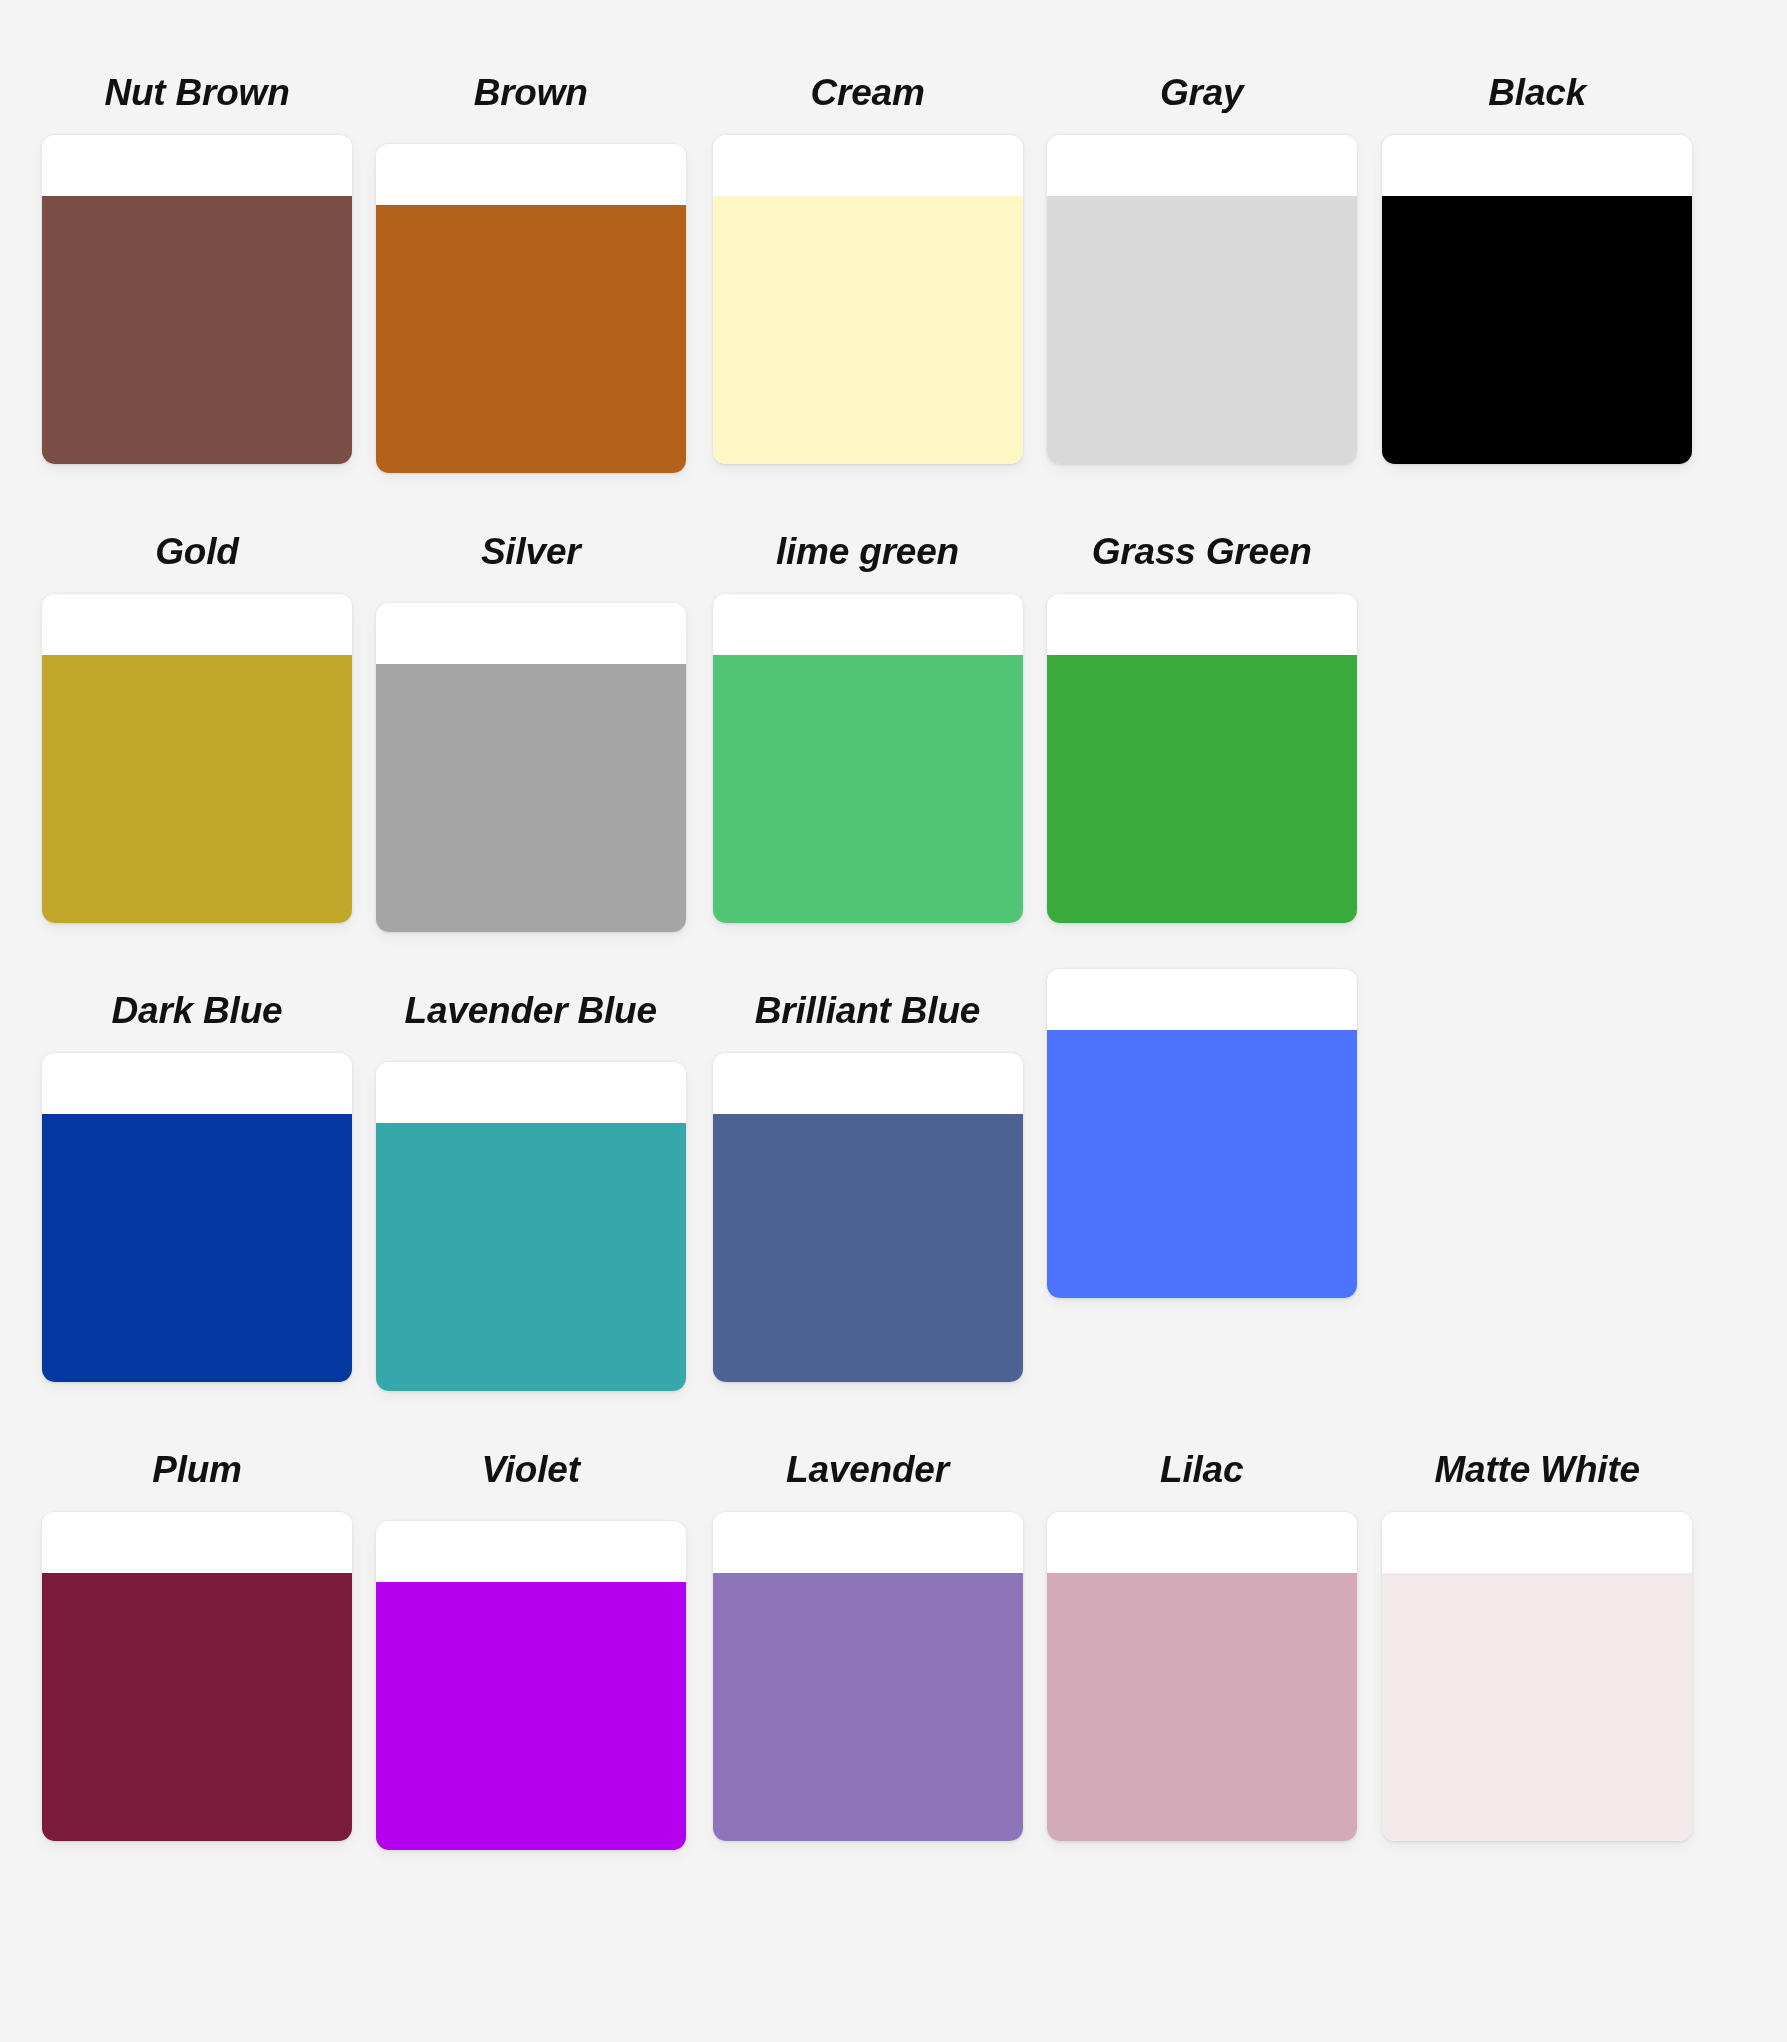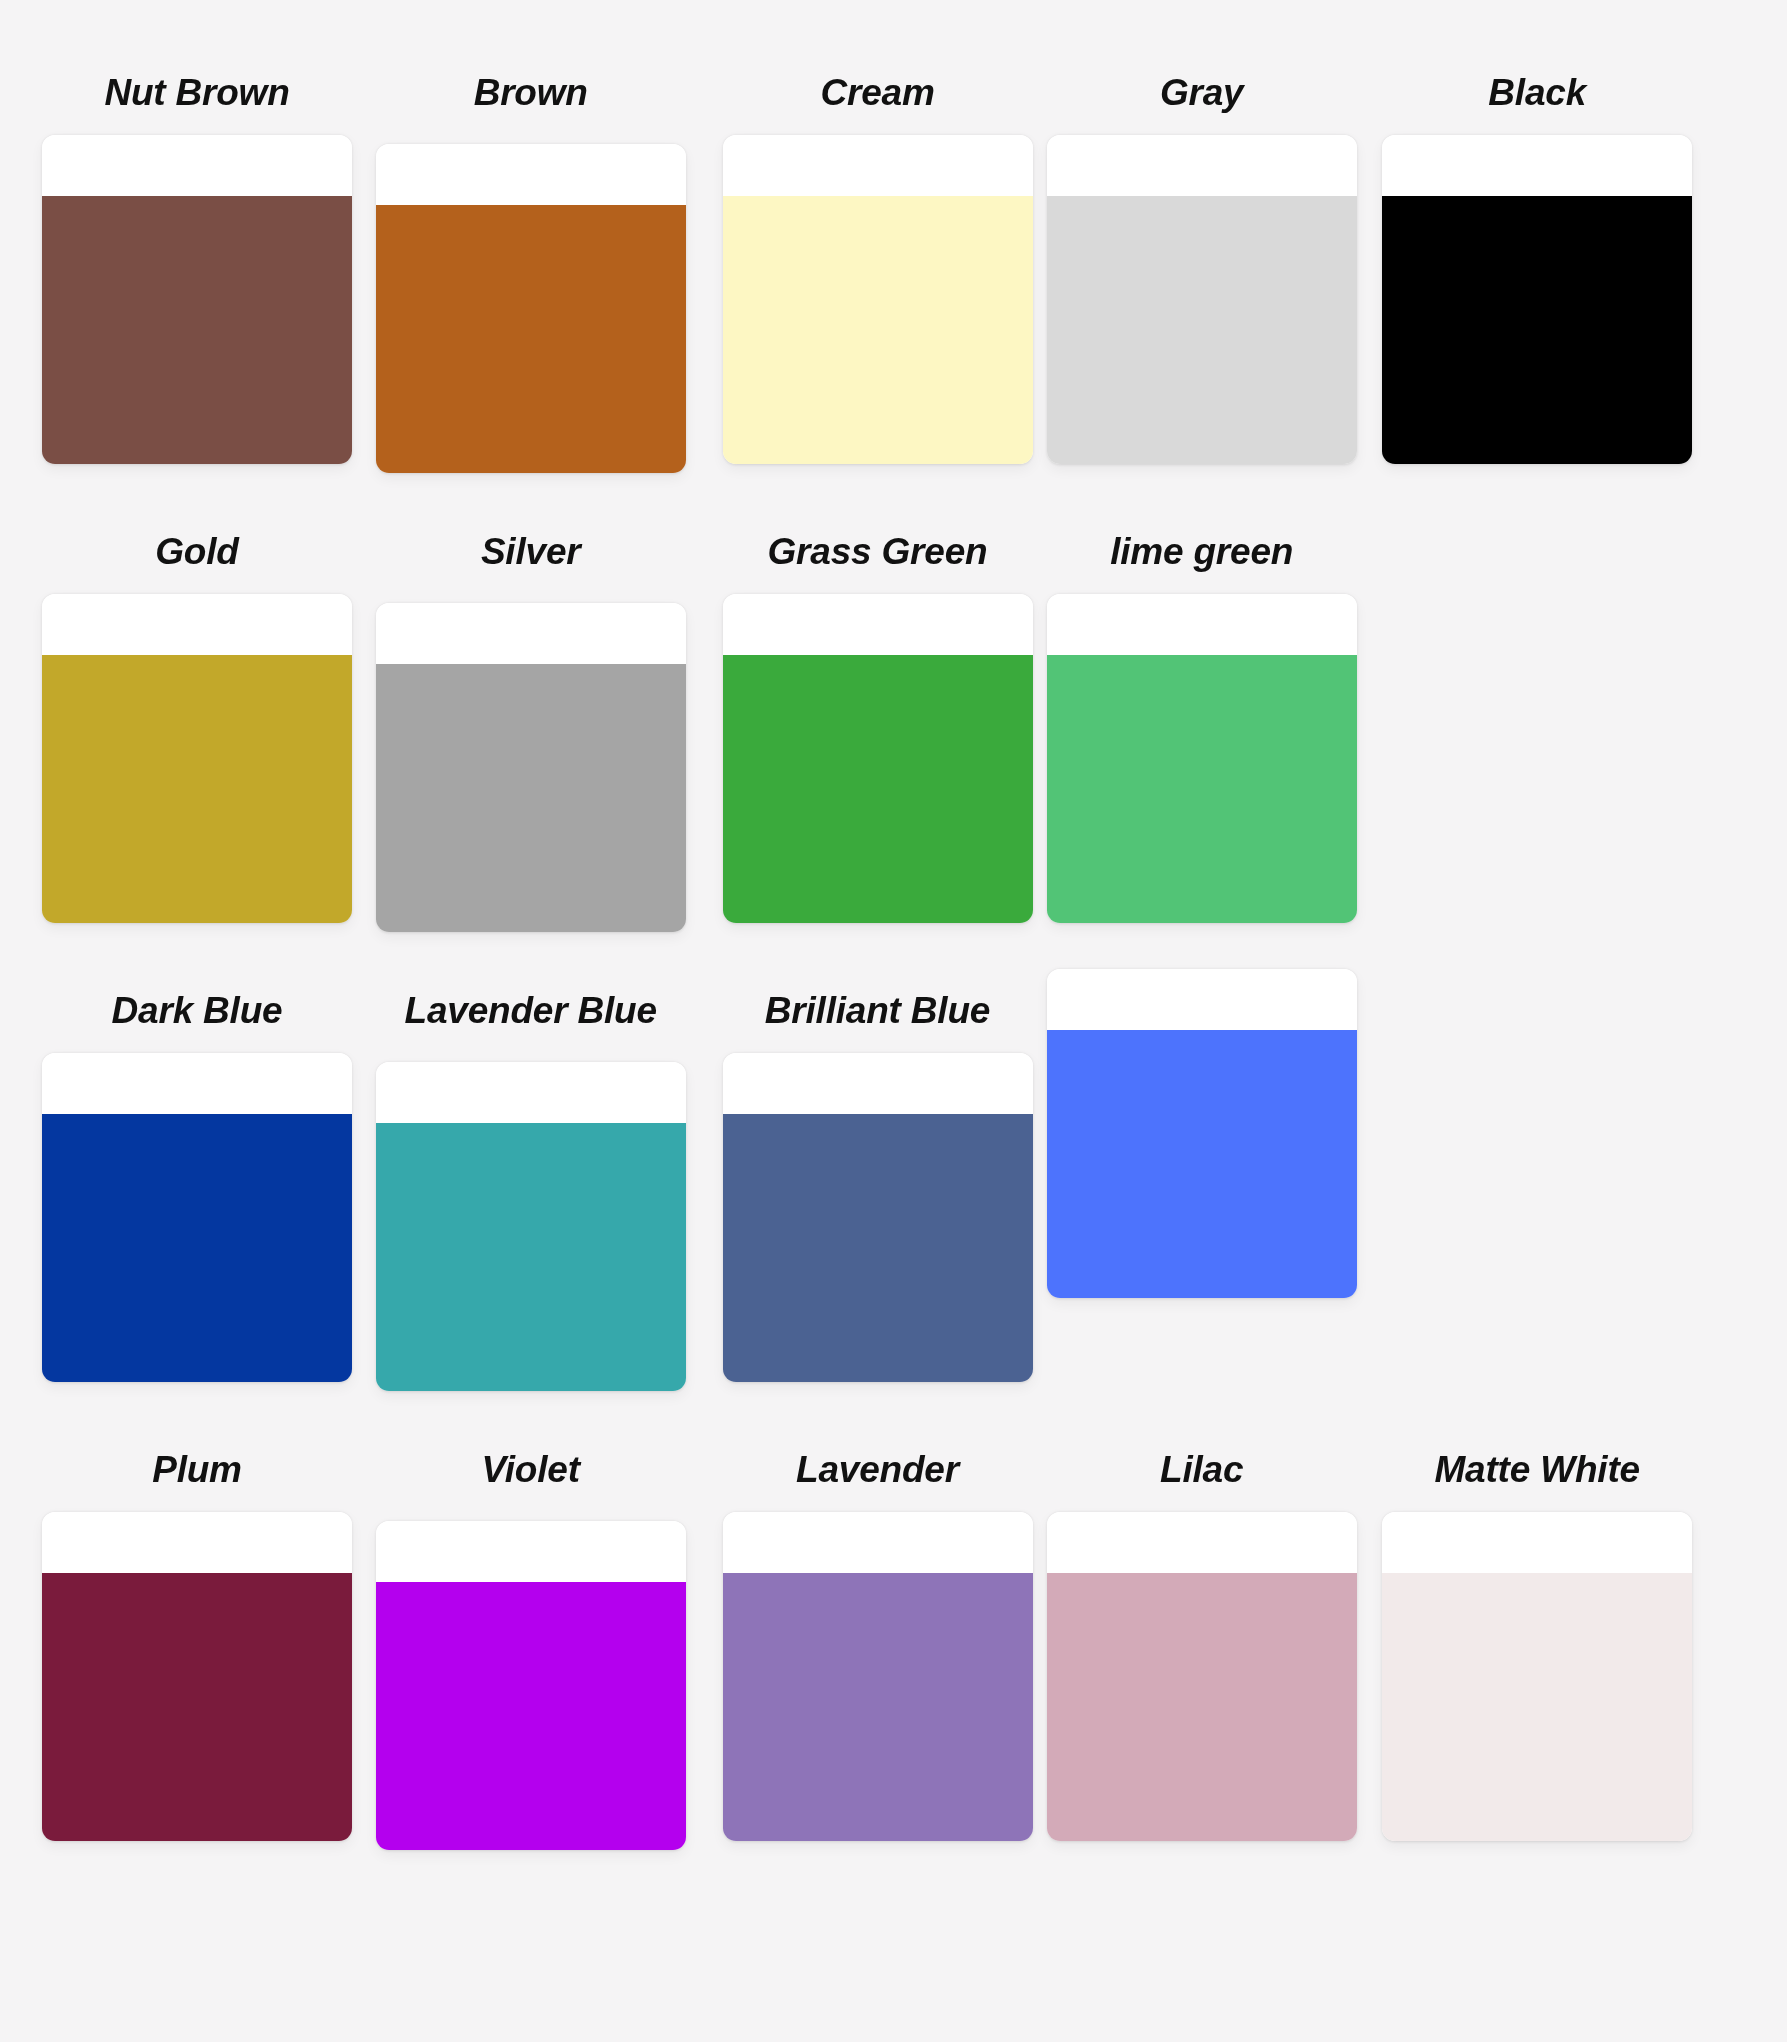--- a/index.html
+++ b/index.html
@@ -78,21 +78,21 @@
   }
 
   .swatch-card-fill {
     flex: 1 1 auto;
     background: #cccccc;
   }
 
   
   .swatch-row .swatch-cell:nth-child(1) { margin-left: 16.5px; }
   .swatch-row .swatch-cell:nth-child(2) { margin-left: 9.2px; gap: 9px; }
-  .swatch-row .swatch-cell:nth-child(3) { margin-left: 15px; }
+  .swatch-row .swatch-cell:nth-child(3) { margin-left: 5px; }
   .swatch-row .swatch-cell:nth-child(4) { margin-left: -1.8px; }
   .swatch-row .swatch-cell:nth-child(5) { margin-left: -7.3px; }
 </style>
 </head>
 <body style="background: rgb(245, 244, 245);">
 
 <div id="swatch-grid">
 
   <div class="swatch-row row-0">
     <div class="swatch-cell">
@@ -141,33 +141,33 @@
       </div>
     </div>
     <div class="swatch-cell">
       <div class="swatch-label">Silver</div>
       <div class="swatch-card">
         <div class="swatch-card-top"></div>
         <div class="swatch-card-fill" style="background: rgb(165, 165, 165);"></div>
       </div>
     </div>
     <div class="swatch-cell">
+      <div class="swatch-label">lime green</div>
+      <div class="swatch-card">
+        <div class="swatch-card-top"></div>
+        <div class="swatch-card-fill" style="background: rgb(82, 196, 118);"></div>
+      </div>
+    </div>
+    <div class="swatch-cell">
       <div class="swatch-label">Grass Green</div>
       <div class="swatch-card">
         <div class="swatch-card-top"></div>
         <div class="swatch-card-fill" style="background: rgb(58, 170, 60);"></div>
       </div>
     </div>
-    <div class="swatch-cell">
-      <div class="swatch-label">lime green</div>
-      <div class="swatch-card">
-        <div class="swatch-card-top"></div>
-        <div class="swatch-card-fill" style="background: rgb(82, 196, 118);"></div>
-      </div>
-    </div>
   </div>
 
   <div class="swatch-row row-2">
     <div class="swatch-cell">
       <div class="swatch-label">Dark Blue</div>
       <div class="swatch-card">
         <div class="swatch-card-top"></div>
         <div class="swatch-card-fill" style="background: rgb(4, 55, 160);"></div>
       </div>
     </div>

